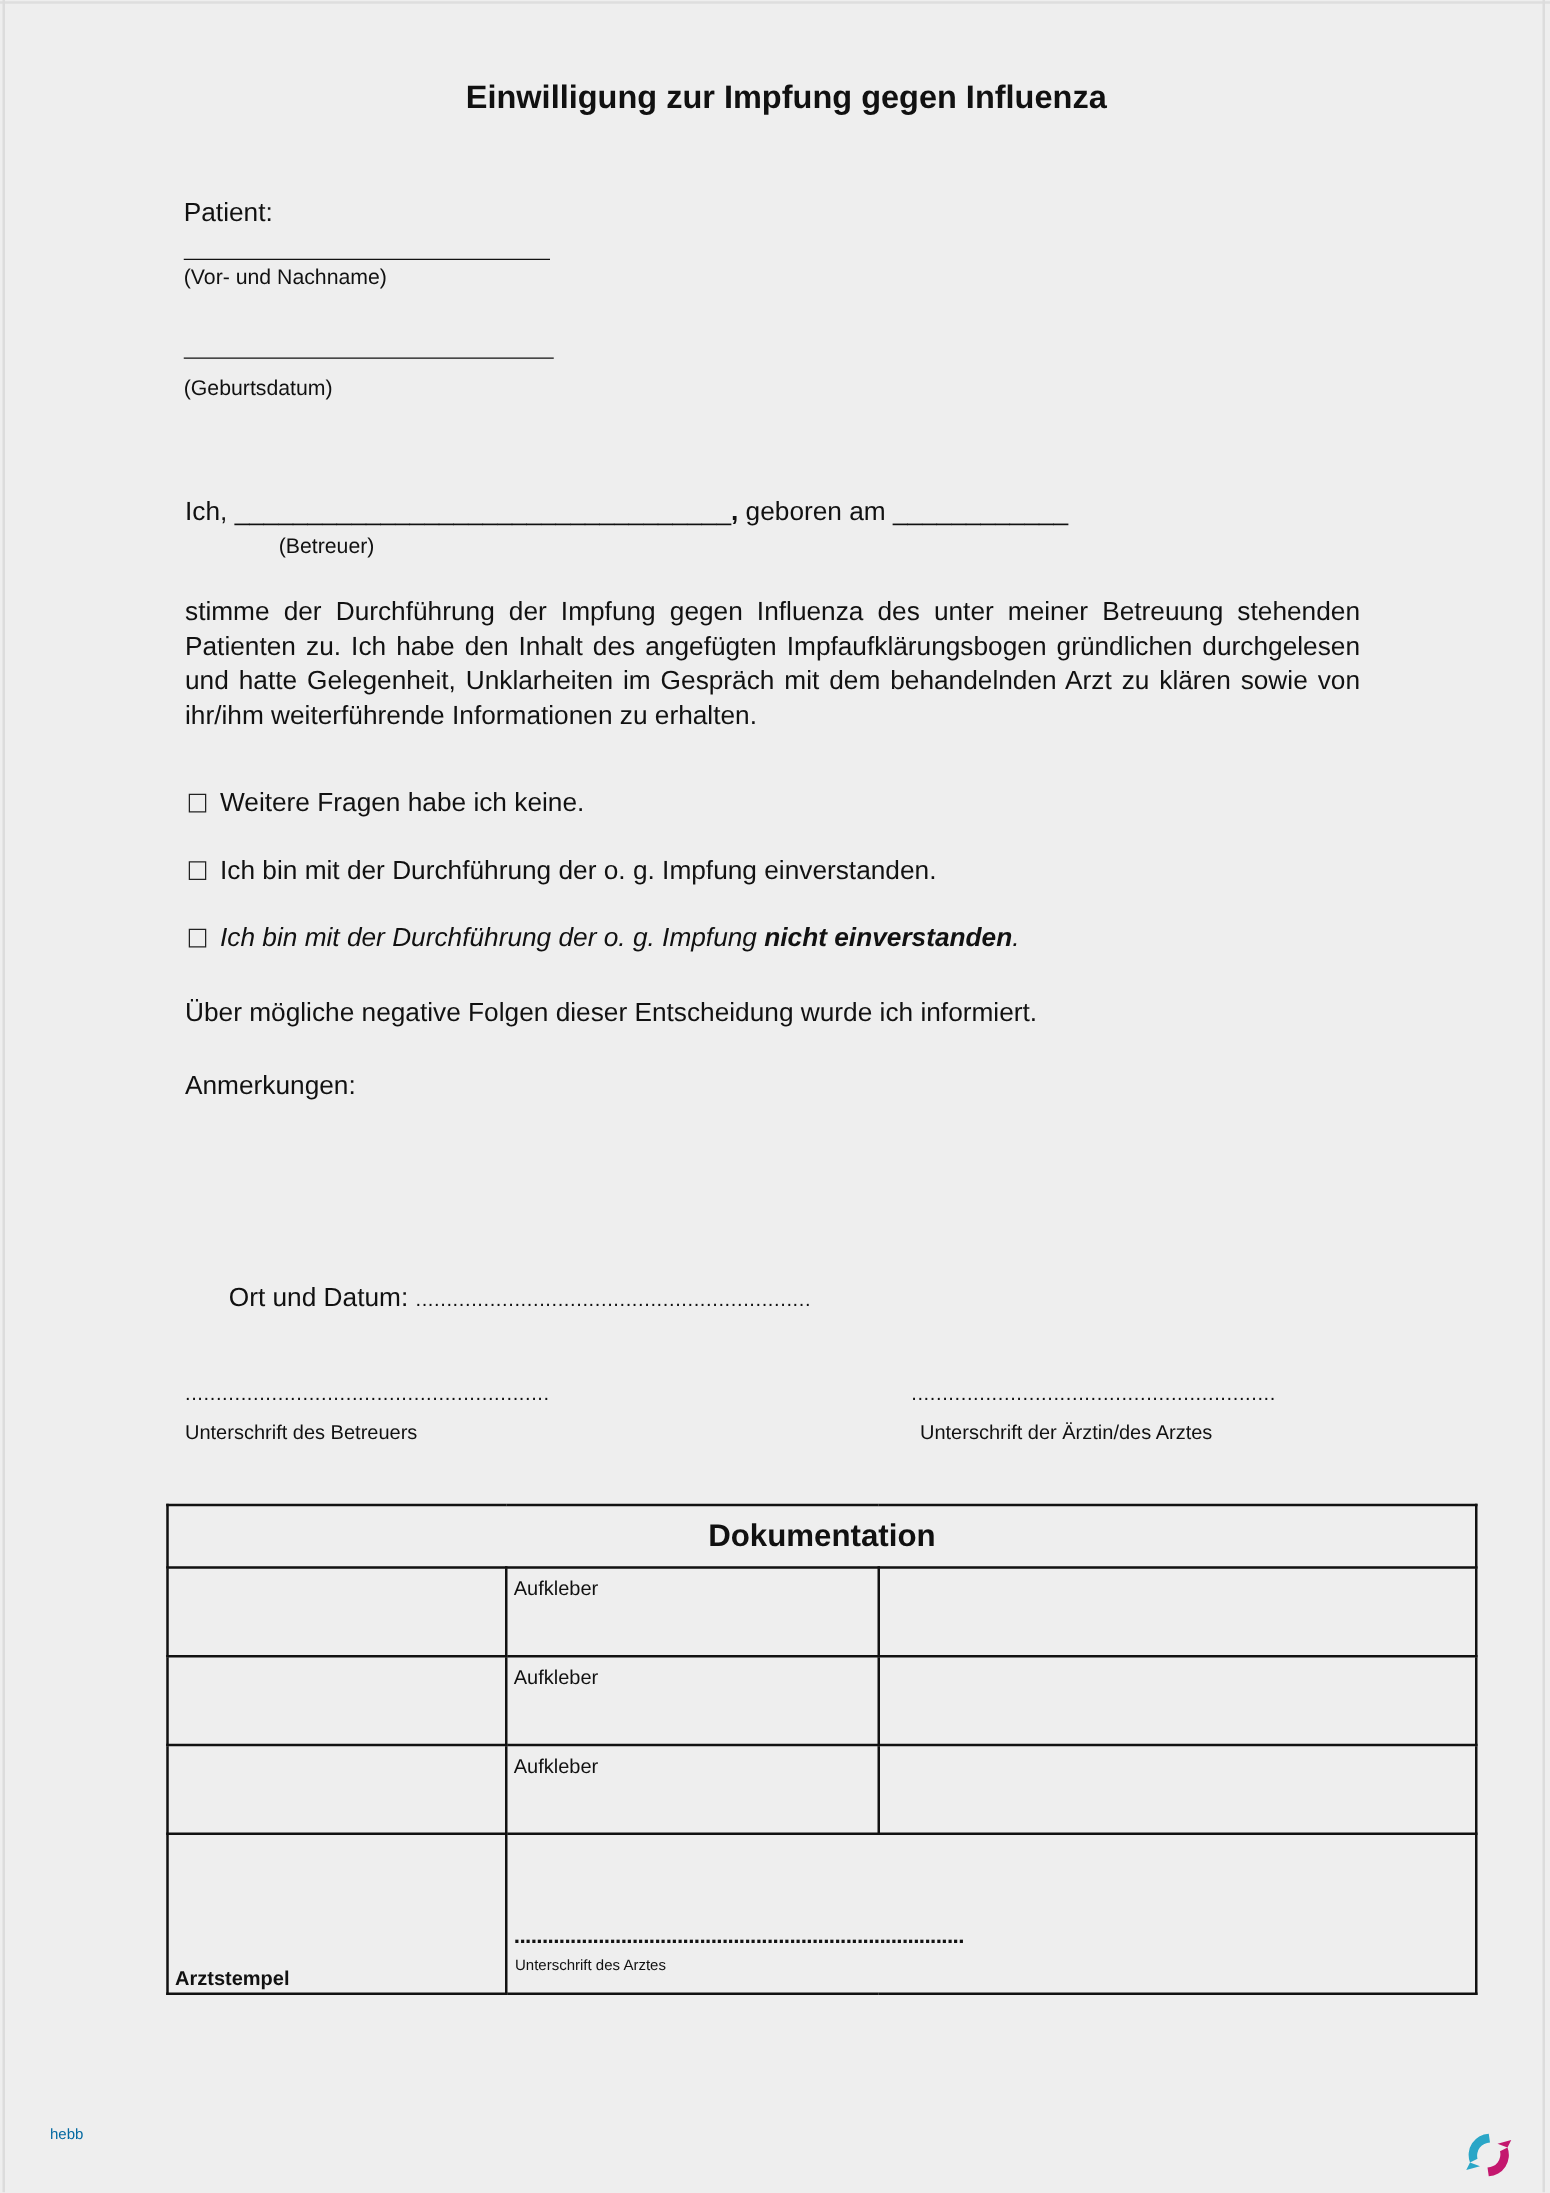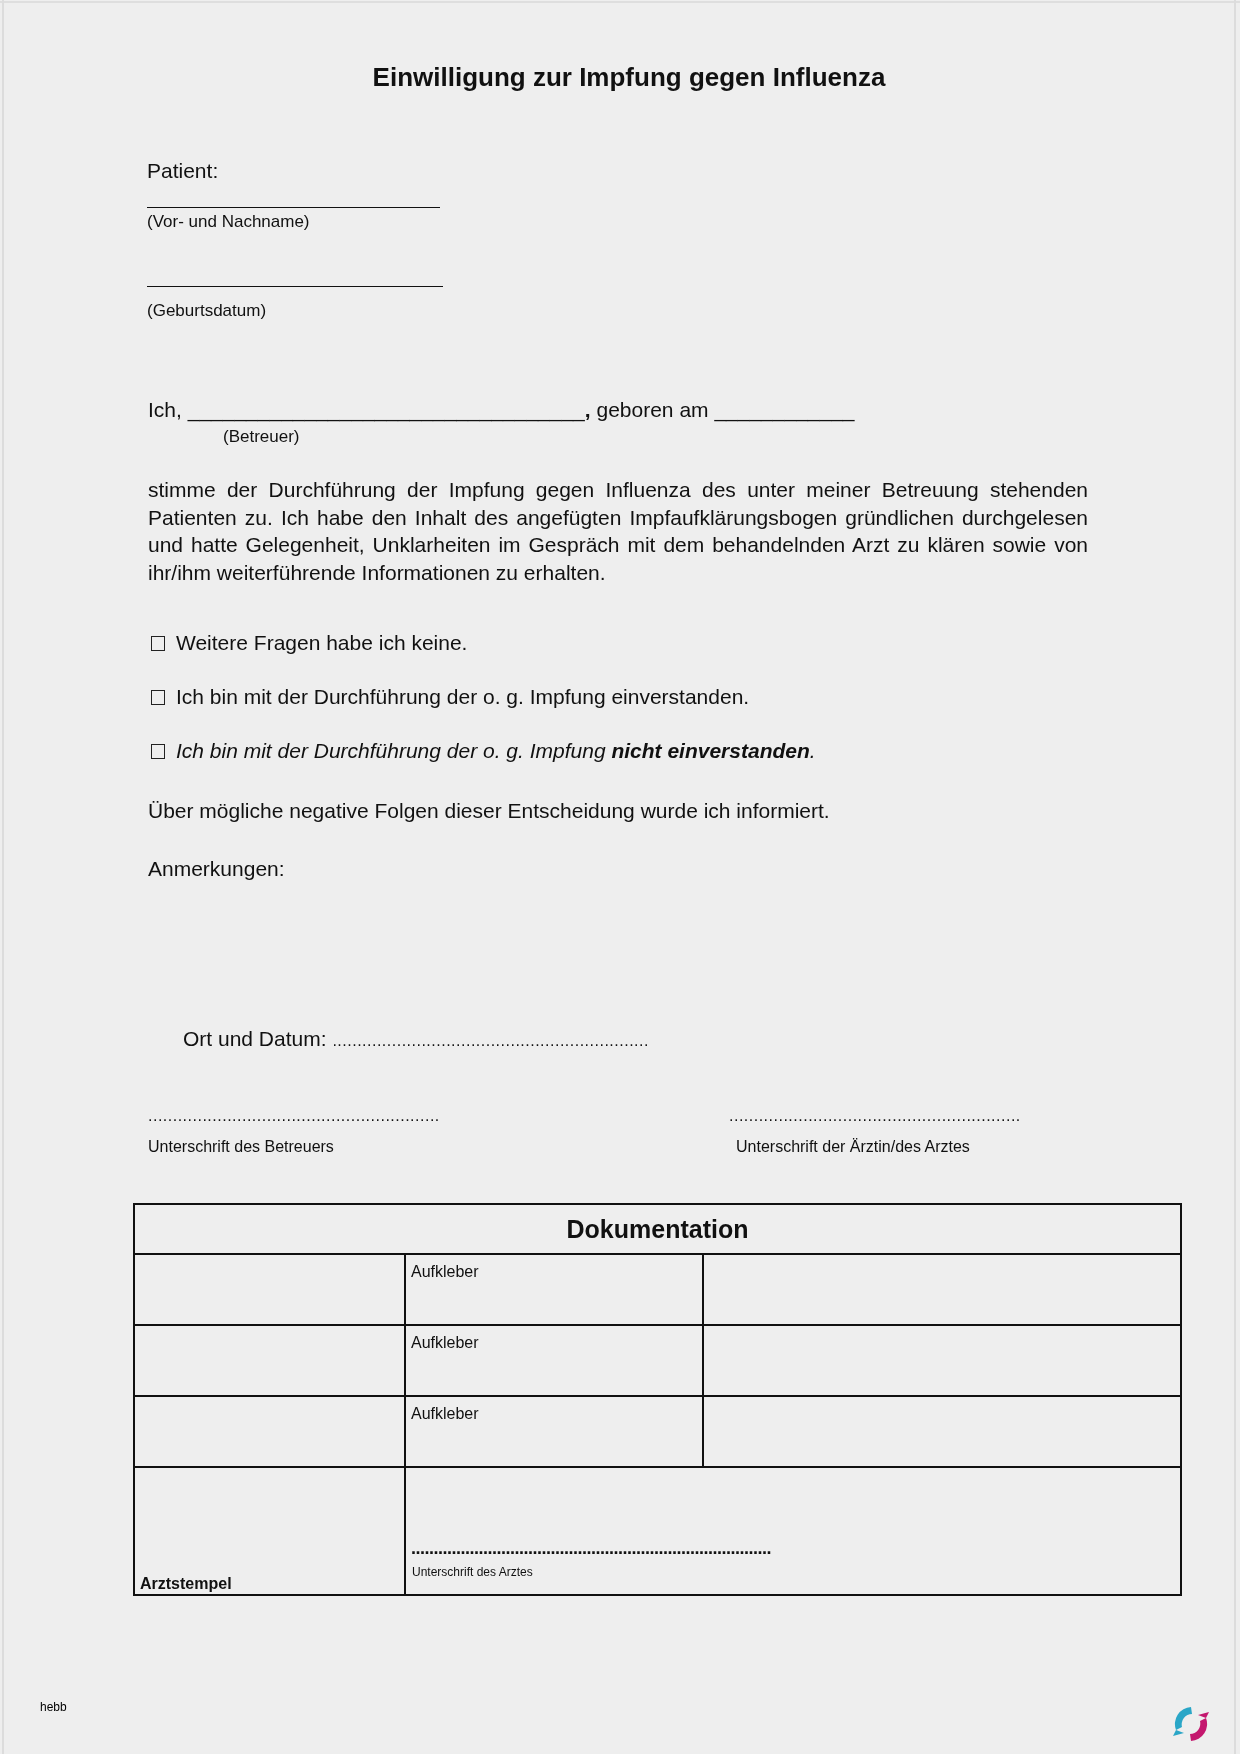--- a/index.html
+++ b/index.html
@@ -32,21 +32,21 @@
   }
   .doc-table td { border: 2.5px solid #111; vertical-align: top; padding: 0; }
   .doc-title { text-align: center; font-size: 25px; font-weight: bold; height: 45px; line-height: 48px; }
   .hdr { font-size: 21px; font-weight: bold; padding: 5px 5px 0 5px !important; height: 58px; line-height: 28px; }
   .row-cell { height: 61px; }
   .sticker { font-size: 16px; padding: 8px 0 0 5px !important; }
   .stempel-cell { height: 126px; position: relative; }
   .stempel-label { position: absolute; left: 5px; bottom: 1px; font-size: 16px; font-weight: bold; text-align: center; }
   .sig-dots { position: absolute; left: 5px; top: 70px; font-size: 18px; font-weight: bold; letter-spacing: -0.5px; }
   .sig-label { position: absolute; left: 6px; top: 97px; font-size: 12px; font-weight: normal; }
-  .watermark { left: 40px; top: 1700px; font-size: 12px; color: #000000; }
+  .watermark { left: 40px; top: 1700px; font-size: 12px; color: #0369a1; }
   .logo { position: absolute; left: 1170px; top: 1703px; width: 42px; height: 42px; }
 </style>
 </head>
 <body>
 
 <div class="edge-top"></div>
 <div class="edge-left"></div>
 <div class="edge-right"></div>
 
 <div class="abs title">Einwilligung zur Impfung gegen Influenza</div>

